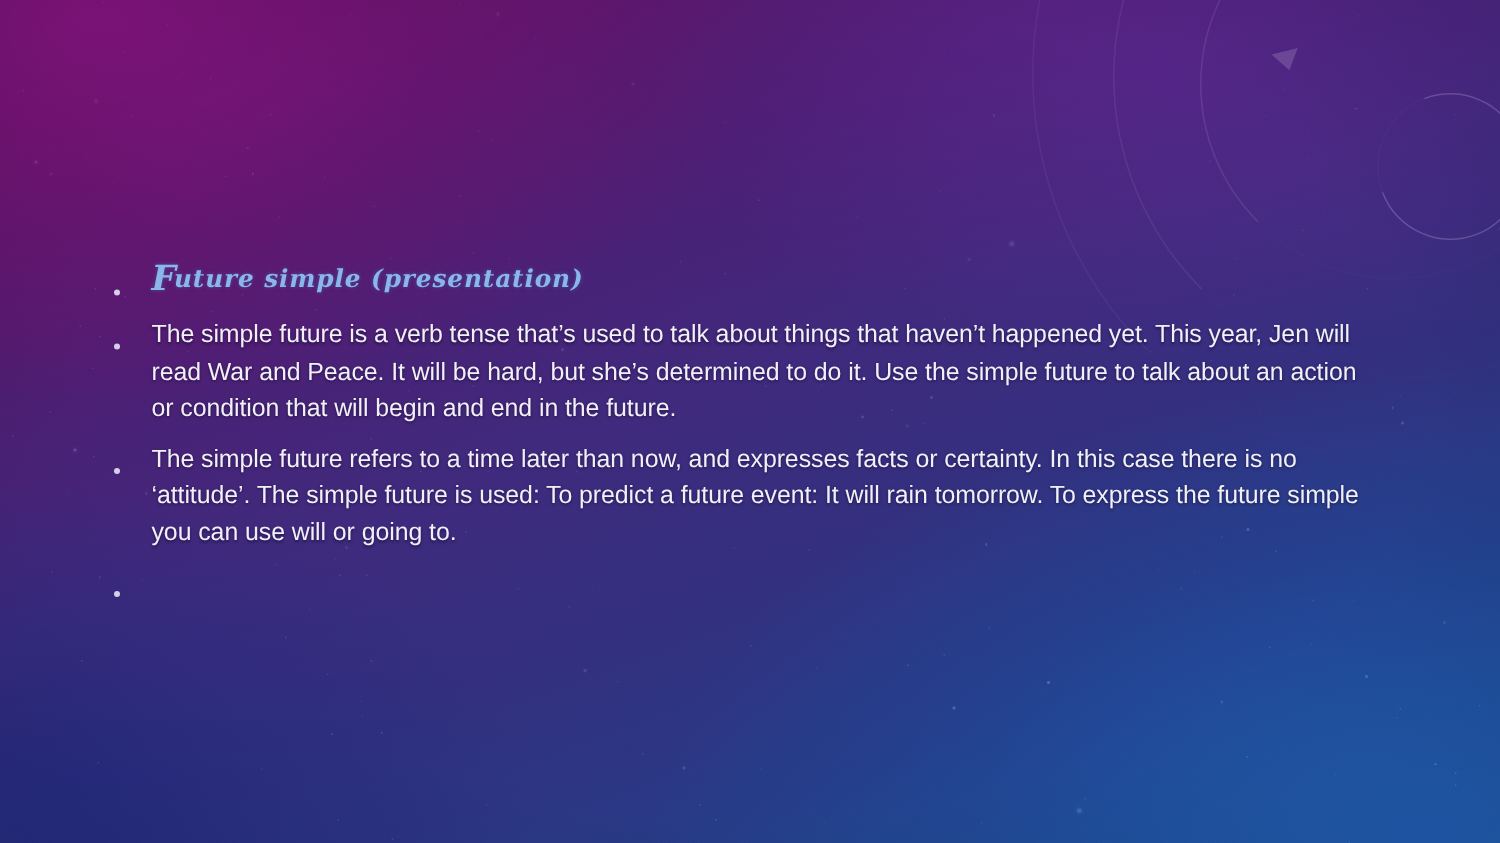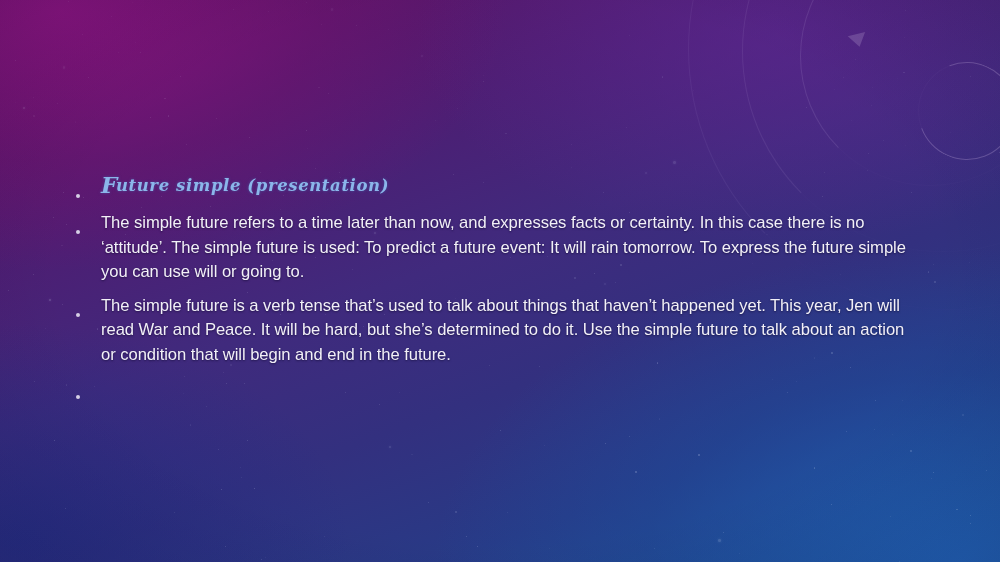--- a/index.html
+++ b/index.html
@@ -411,26 +411,26 @@
       <span class="bullet-dot"><i></i></span>
       <span class="bullet-text">
         <span class="title-text">
           <span class="swash">F</span><span>uture simple (presentation)</span>
         </span>
       </span>
     </div>
 
     <div class="bullet-row row-para">
       <span class="bullet-dot"><i></i></span>
-      <span class="bullet-text para-text">The simple future refers to a time later than now, and expresses facts or certainty. In this case there is no ‘attitude’. The simple future is used: To predict a future event: It will rain tomorrow. To express the future simple you can use will or going to.</span>
+      <span class="bullet-text para-text">The simple future is a verb tense that’s used to talk about things that haven’t happened yet. This year, Jen will read War and Peace. It will be hard, but she’s determined to do it. Use the simple future to talk about an action or condition that will begin and end in the future.</span>
     </div>
 
     <div class="bullet-row row-para">
       <span class="bullet-dot"><i></i></span>
-      <span class="bullet-text para-text">The simple future is a verb tense that’s used to talk about things that haven’t happened yet. This year, Jen will read War and Peace. It will be hard, but she’s determined to do it. Use the simple future to talk about an action or condition that will begin and end in the future.</span>
+      <span class="bullet-text para-text">The simple future refers to a time later than now, and expresses facts or certainty. In this case there is no ‘attitude’. The simple future is used: To predict a future event: It will rain tomorrow. To express the future simple you can use will or going to.</span>
     </div>
 
     <div class="bullet-row row-empty">
       <span class="bullet-dot"><i></i></span>
       <span class="bullet-text para-text empty-text"></span>
     </div>
 
   </div>
 </div>
 

